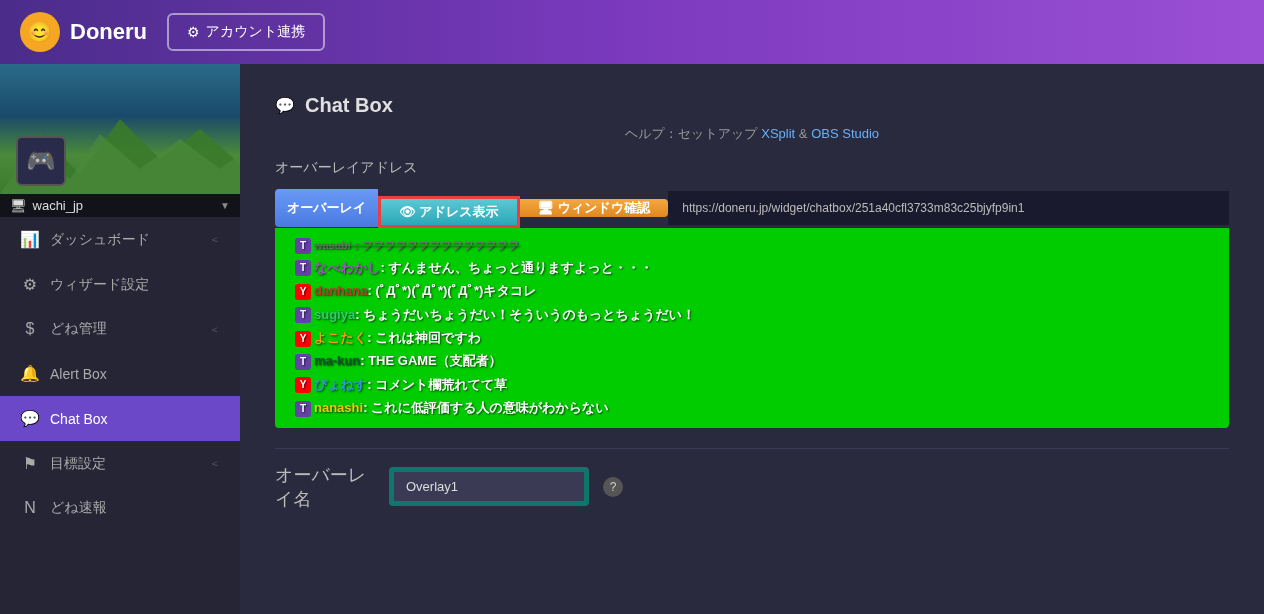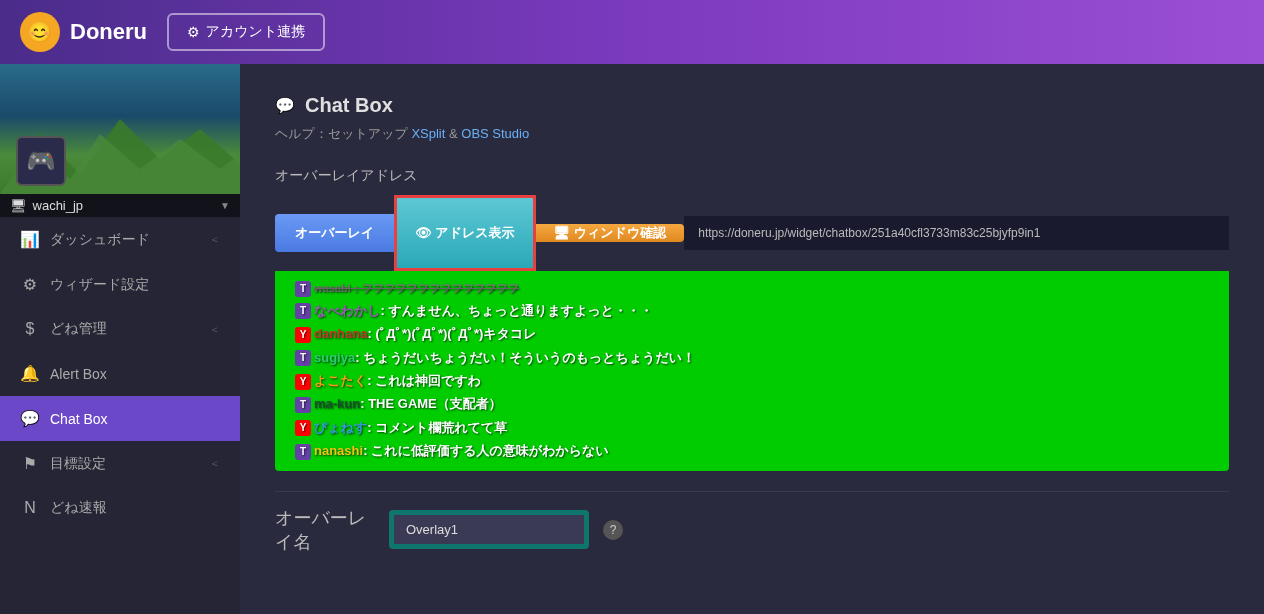--- a/index.html
+++ b/index.html
@@ -147,63 +147,65 @@
       color: #e0e0e0;
     }
     .page-desc {
       font-size: 13px;
       color: #999;
       margin-bottom: 4px;
     }
     .page-links {
       font-size: 13px;
       color: #999;
-      margin-bottom: 24px;
+      margin-bottom: 16px;
+      text-align: center;
     }
     .page-links a { color: #6ab0f5; text-decoration: none; }
 
     .section-label {
       font-size: 14px;
       color: #bbb;
       margin-bottom: 10px;
       font-weight: 500;
     }
 
     
     .overlay-buttons {
       display: flex;
       align-items: center;
       gap: 0;
       margin-bottom: 0;
     }
     .btn-overlay {
-      padding: 10px 20px;
+      padding: 10px 12px;
       font-size: 13px;
       font-weight: 600;
       cursor: pointer;
       border: none;
       border-radius: 4px 0 0 4px;
       background: linear-gradient(180deg, #6a9af5 0%, #4a7ae0 100%);
       color: white;
       display: flex;
       align-items: center;
       gap: 5px;
     }
     .btn-address {
-      padding: 26px 18px;
+      padding: 4px 18px;
       font-size: 13px;
       font-weight: 600;
       cursor: pointer;
       border: 3px solid #e84040;
       border-radius: 0;
       background: linear-gradient(180deg, #5dc8d4 0%, #2aa8b8 100%);
       color: white;
       display: flex;
       align-items: center;
       gap: 5px;
+      margin-top: 9px;
     }
     .btn-window {
       padding: 0 18px;
       font-size: 13px;
       font-weight: 600;
       cursor: pointer;
       border: none;
       border-radius: 0 4px 4px 0;
       background: linear-gradient(180deg, #f5a840 0%, #e08820 100%);
       color: white;

